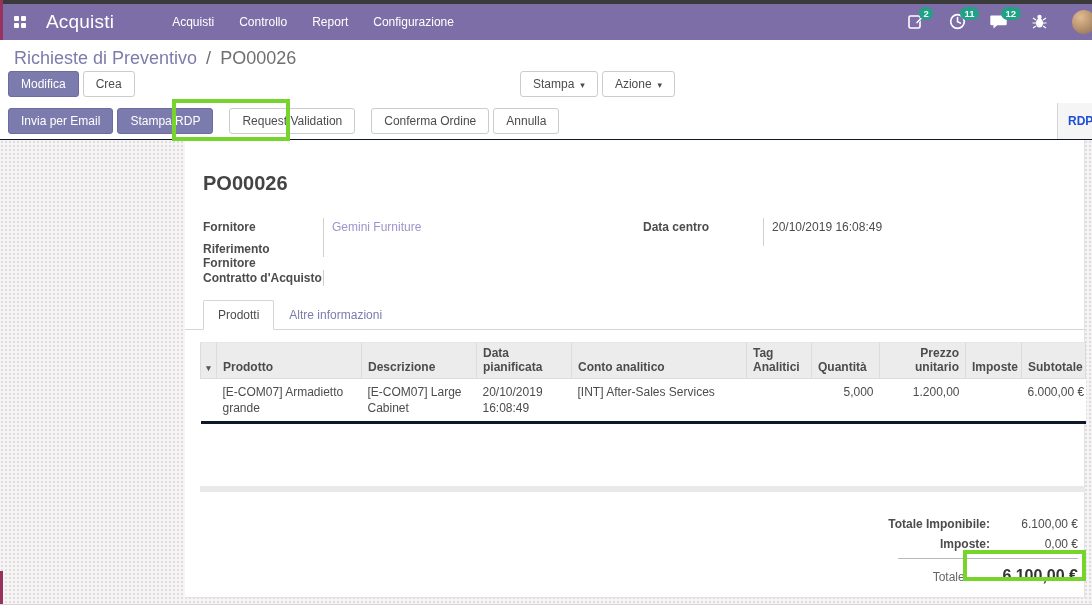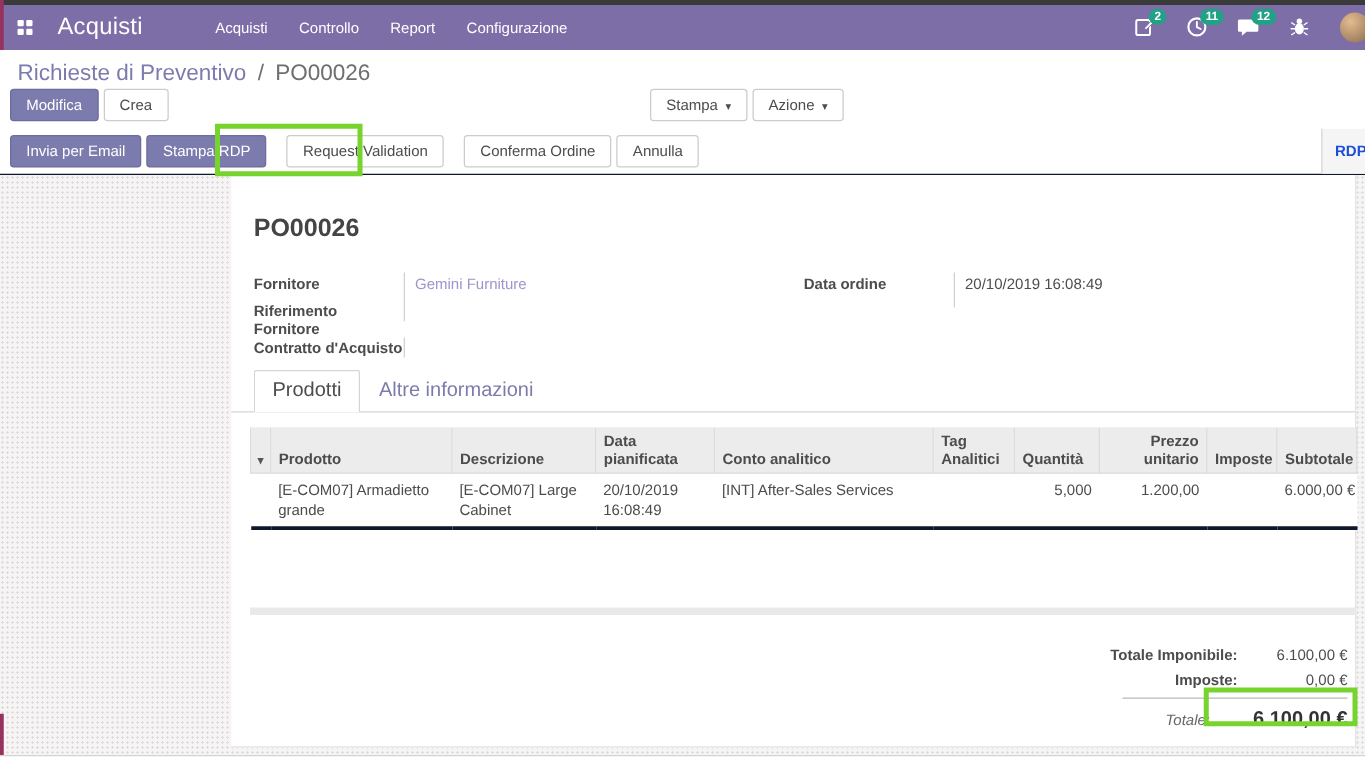--- a/index.html
+++ b/index.html
@@ -57,21 +57,21 @@
 
   .sheet-title { position:absolute; left:18px; top:32px; font-size:20px; font-weight:bold; color:#444; }
 
   .fgroup-left { position:absolute; left:18px; top:78px; width:420px; font-size:12px; }
   .frow { display:flex; align-items:flex-start; }
   .flabel { width:120px; font-weight:bold; color:#4c4c4c; padding:2px 0; }
   .fval { border-left:1px solid #d0d0d0; padding:2px 0 2px 8px; min-height:18px; flex:1; }
   .link-purple { color:#a193cb; cursor:pointer; }
   .fgroup-right { position:absolute; left:458px; top:78px; width:400px; font-size:12px; }
 
-  .tabs { position:absolute; left:0; top:160px; width:100%; height:30px; border-bottom:1px solid #d5d5d5; padding-left:18px; display:flex; align-items:flex-end; font-size:16px; }
+  .tabs { position:absolute; left:0; top:160px; width:100%; height:30px; border-bottom:1px solid #d5d5d5; padding-left:18px; display:flex; align-items:flex-end; font-size:12px; }
   .tab { padding:7px 14px 7px; cursor:pointer; margin-bottom:-1px; }
   .tab.active { background:#fff; border:1px solid #d5d5d5; border-bottom:1px solid #fff; color:#4c4c4c; border-radius:2px 2px 0 0; }
   .tab.inactive { color:#7c7bad; border:1px solid transparent; }
 
   .table-wrap { position:absolute; left:15px; top:202px; width:885px; }
   table.olist { width:100%; border-collapse:collapse; font-size:12px; color:#4c4c4c; table-layout:fixed; }
   .olist th { background:#ececec; border:1px solid #dcdcdc; border-top-color:#e6e6e6; font-weight:bold; text-align:left; vertical-align:bottom; padding:3px 6px 4px; line-height:14px; cursor:pointer; }
   .olist th.num { text-align:right; }
   .olist th.caret-col { text-align:center; padding:3px 2px; color:#555; font-size:9px; }
   .olist td { padding:5px 6px; border-bottom:3px solid #0f172a; vertical-align:top; line-height:16px; background:#fff; cursor:pointer; }
@@ -79,21 +79,21 @@
   .olist td.subtotal { white-space:nowrap; }
 
   .hsep { position:absolute; left:15px; top:346px; width:885px; height:6px; background:#e9e9e9; }
 
   .totals { position:absolute; top:374px; right:6px; width:292px; font-size:12px; color:#4c4c4c; }
   .trow { display:flex; align-items:baseline; padding:3px 0; }
   .tlabel { flex:1; text-align:right; font-weight:bold; }
   .tvalue { width:88px; text-align:right; }
   .totals .rule { border:none; border-top:1px solid #b9b9b9; margin:4px 0 0 112px; }
   .trow.grand { padding:8px 0 4px; }
-  .trow.grand .tlabel { font-weight:normal; color:#666;font-style:italic; }
+  .trow.grand .tlabel { font-weight:normal; color:#666; }
   .trow.grand .tvalue { font-weight:bold; font-size:16px; color:#333; width:110px; }
 
   .footer { position:absolute; left:0; top:604px; width:100%; height:11px; background:#fff; border-top:1px solid #d6d2d6; }
 </style>
 </head>
 <body>
 
 <div class="page">
 
   <div class="top-strip"></div>
@@ -203,21 +203,21 @@
           <div class="fval" style="padding-top:0;padding-bottom:0;min-height:15px"></div>
         </div>
         <div class="frow">
           <div class="flabel" style="padding-top:1px">Contratto d'Acquisto</div>
           <div class="fval" style="padding-top:1px;min-height:16px"></div>
         </div>
       </div>
 
       <div class="fgroup-right">
         <div class="frow">
-          <div class="flabel">Data ordine</div>
+          <div class="flabel">Data centro</div>
           <div class="fval" style="padding-bottom:12px">20/10/2019 16:08:49</div>
         </div>
       </div>
 
       <div class="tabs">
         <div class="tab active">Prodotti</div>
         <div class="tab inactive">Altre informazioni</div>
       </div>
 
       <div class="table-wrap">

